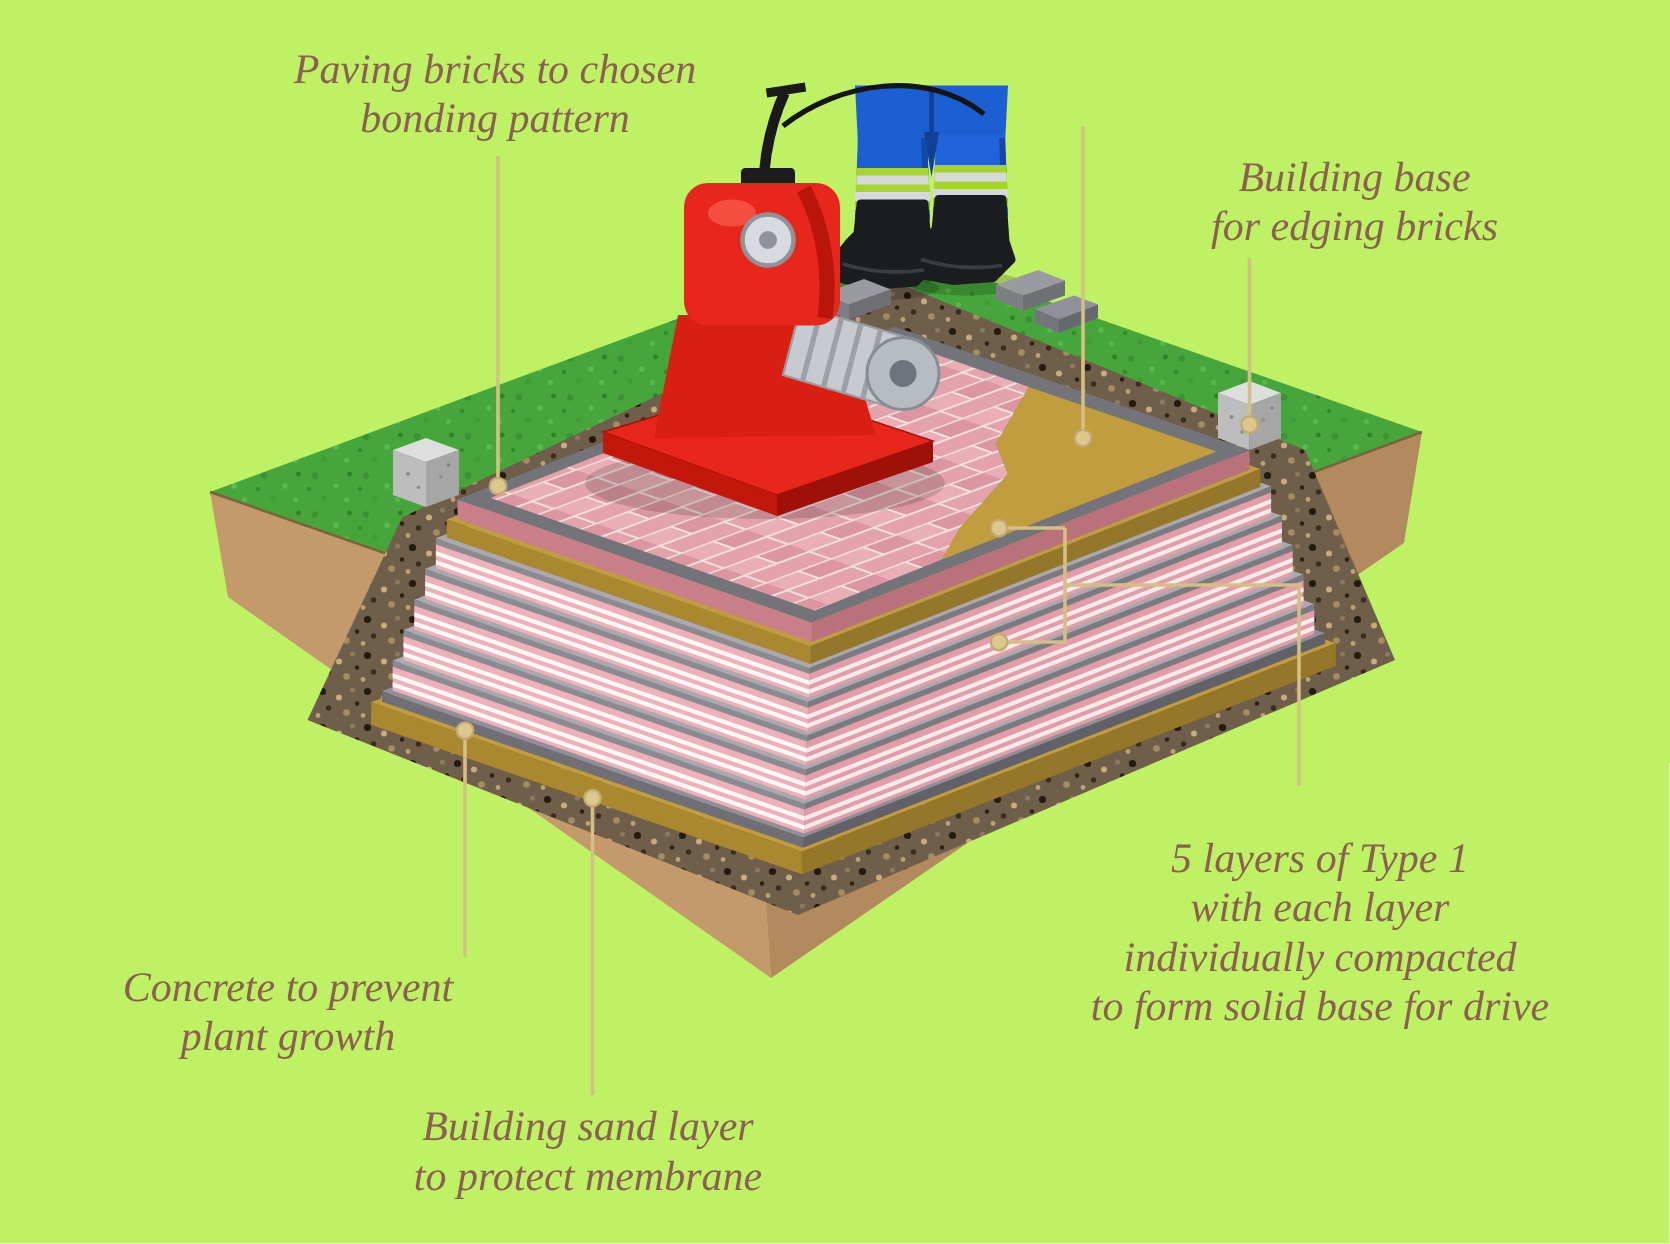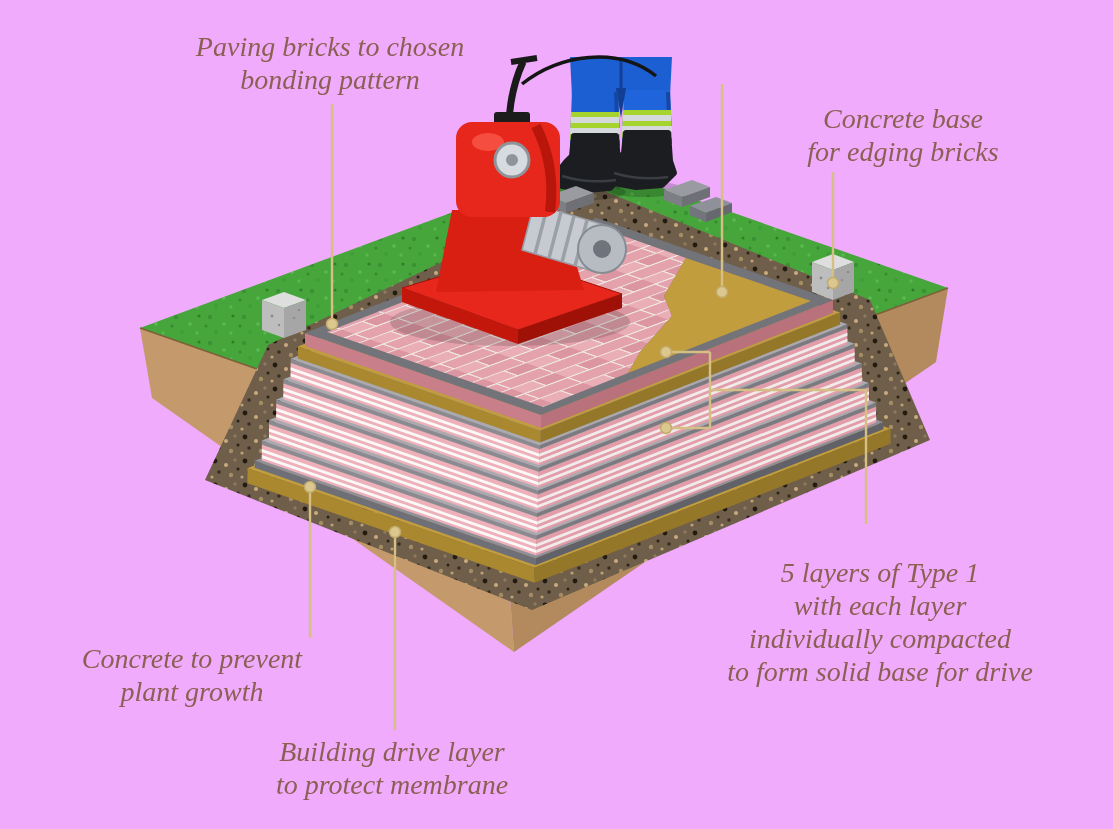--- a/index.html
+++ b/index.html
@@ -1,19 +1,19 @@
 <!DOCTYPE html>
 <html><head>
 <meta charset="utf-8">
 <style>
   html,body{margin:0;padding:0;background:#ffffff;}
   .stage{
     position:relative;
     width:1113px;height:829px;
-    background:#f0abfc;
+    background:#bef264;
     overflow:hidden;
     font-family:"Liberation Serif", serif;
   }
   .scene{position:absolute;left:0;top:0;}
   .label{
     position:absolute;
     width:max-content;
     transform:translateX(-50%);
     white-space:pre-line;
     text-align:center;
@@ -235,23 +235,23 @@
       <circle cx="833" cy="283" r="5.5"></circle>
       <circle cx="666" cy="352" r="5.5"></circle>
       <circle cx="666" cy="428" r="5.5"></circle>
       <circle cx="310" cy="487" r="5.5"></circle>
       <circle cx="395" cy="532" r="5.5"></circle>
     </g>
   </svg>
 
   <div class="label" style="left:330px;top:30px;">Paving bricks to chosen
 bonding pattern</div>
-  <div class="label" style="left:903px;top:102px;">Concrete base
+  <div class="label" style="left:903px;top:102px;">Building base
 for edging bricks</div>
   <div class="label" style="left:880px;top:556px;">5 layers of Type 1
 with each layer
 individually compacted
 to form solid base for drive</div>
   <div class="label" style="left:192px;top:642px;">Concrete to prevent
 plant growth</div>
-  <div class="label" style="left:392px;top:735px;">Building drive layer
+  <div class="label" style="left:392px;top:735px;">Building sand layer
 to protect membrane</div>
 </div>
 
 </body></html>

